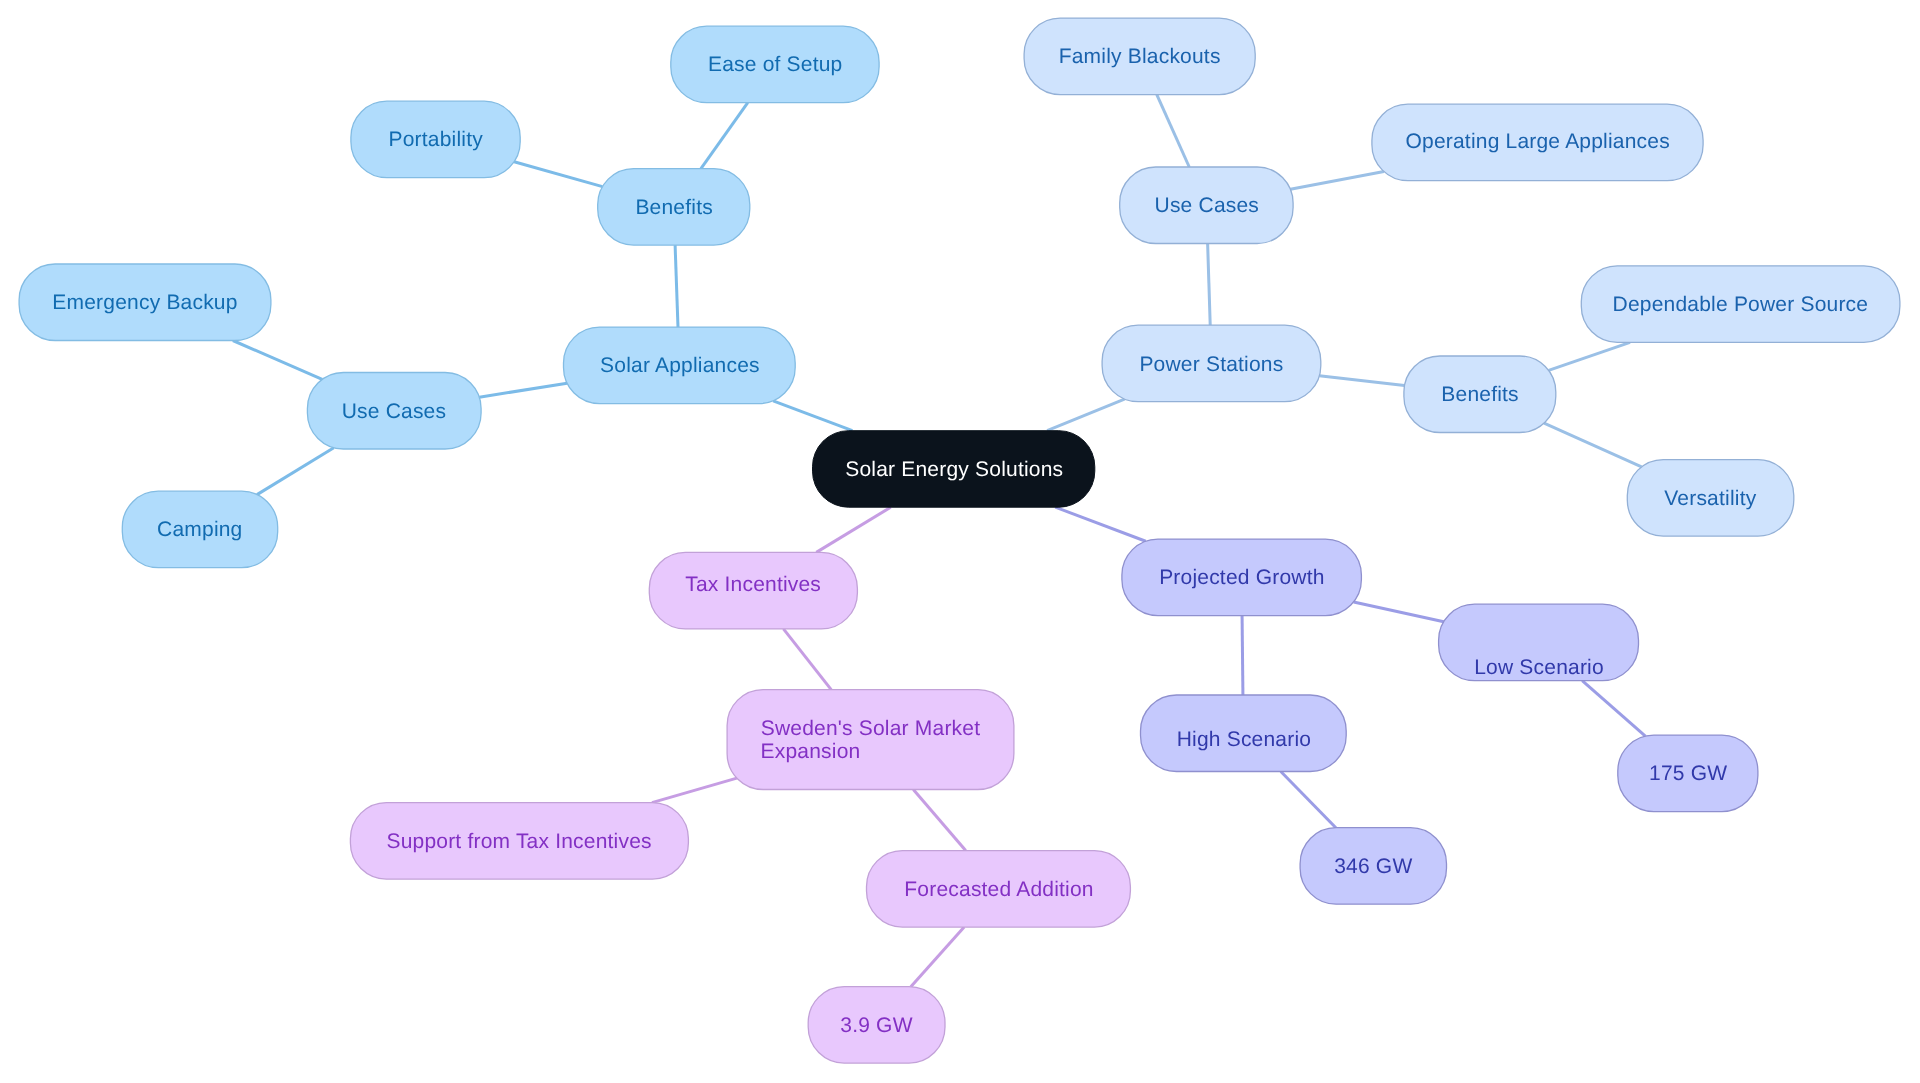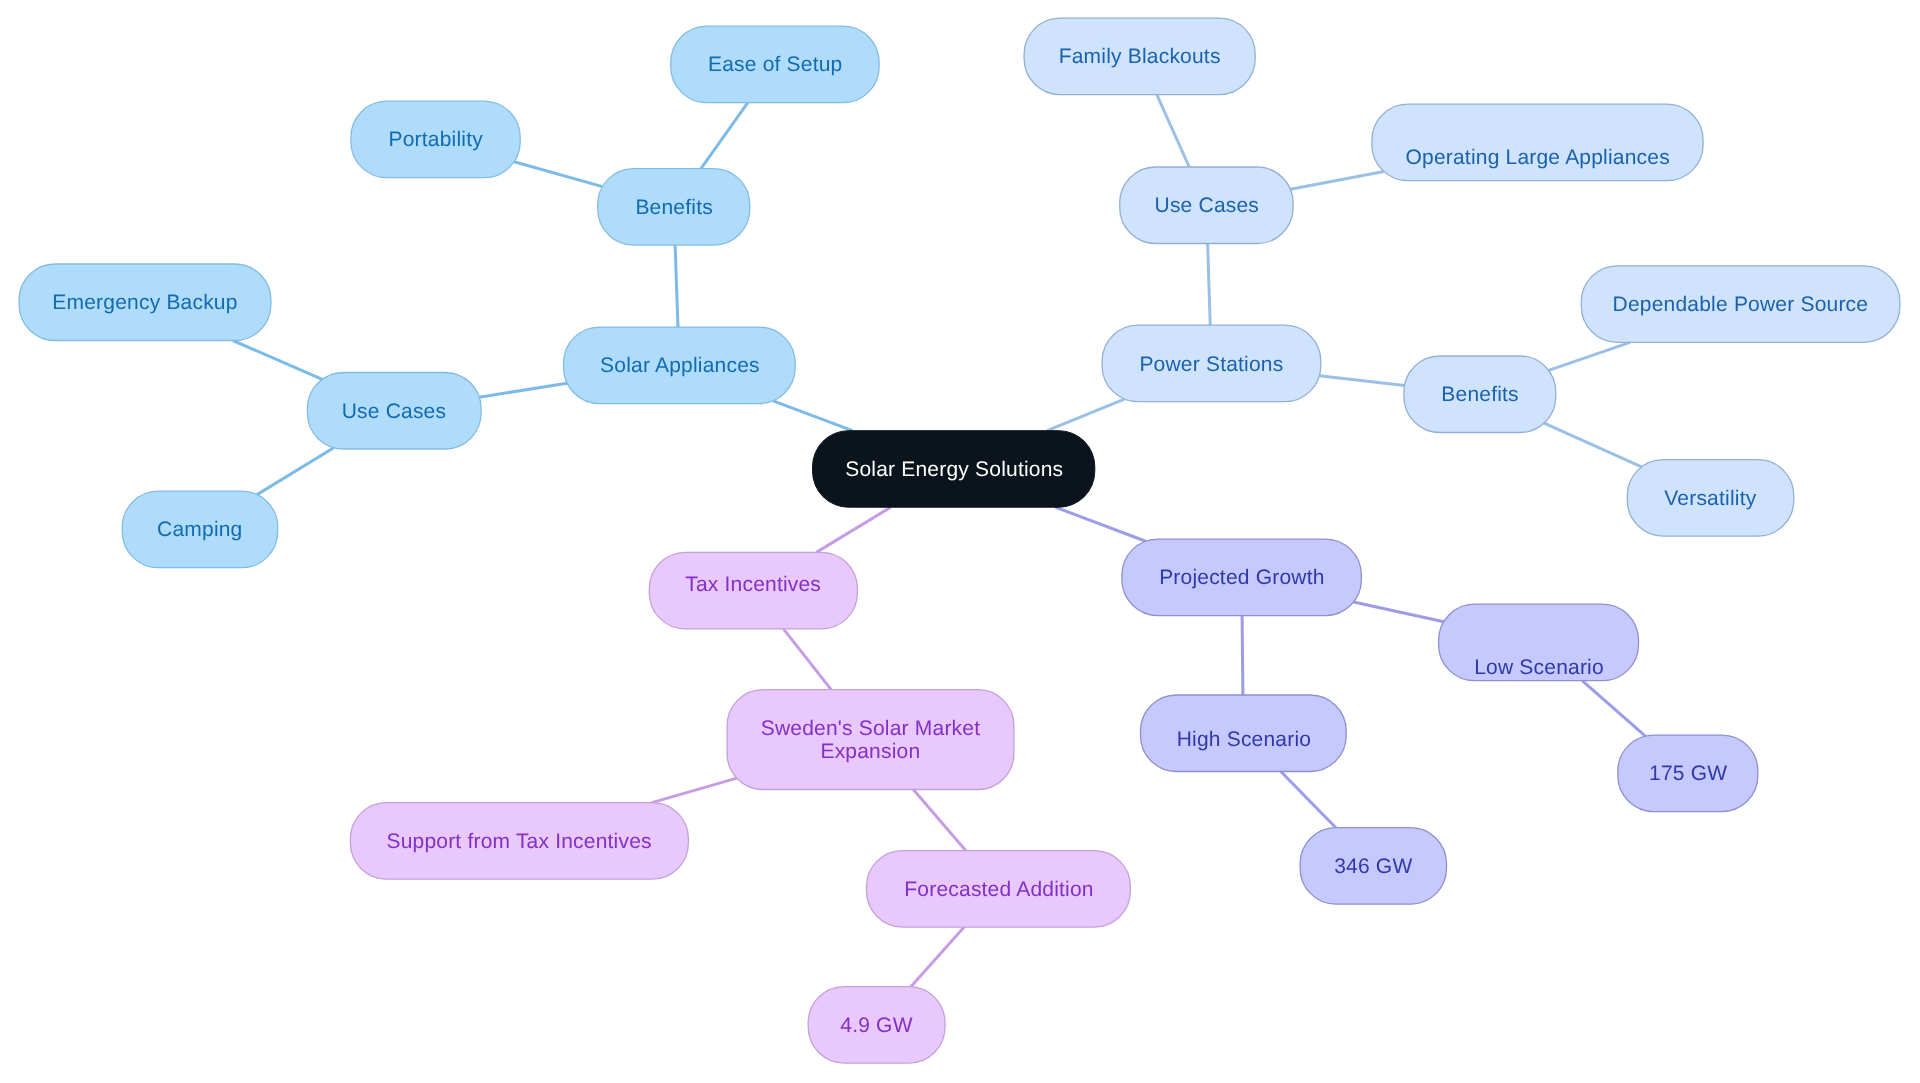--- a/index.html
+++ b/index.html
@@ -10,21 +10,21 @@
     font-family:"Liberation Sans", sans-serif;
     -webkit-font-smoothing:antialiased;
     text-rendering:geometricPrecision;
   }
   #mindmap{position:relative;width:1920px;height:1083px;}
   #mindmap-svg{position:absolute;left:0;top:0;width:1920px;height:1083px;}
   .node-label{
     position:absolute;
     box-sizing:border-box;
     display:flex;align-items:center;justify-content:center;
-    text-align:center;
+    text-align:left;
     white-space:pre-line;
     font-size:21px;
     line-height:22.8px;
     letter-spacing:0.2px;
     text-indent:0.2px;
   }
   .node-label .lbl{display:block;position:relative;top:0.7px;}
   
   .node-label{will-change:transform;transform:translateZ(0);}
 </style>
@@ -91,28 +91,28 @@
     <div class="node-label" style="left: 563.5px; top: 327.1px; width: 231.7px; height: 76.5px; color: rgb(17, 107, 176); font-size: 21px;"><span class="lbl">Solar Appliances</span></div>
     <div class="node-label" style="left: 597.7px; top: 168.6px; width: 152.1px; height: 76.5px; color: rgb(17, 107, 176); font-size: 21px;"><span class="lbl">Benefits</span></div>
     <div class="node-label" style="left: 350.9px; top: 101.2px; width: 169.3px; height: 76.5px; color: rgb(17, 107, 176); font-size: 21px;"><span class="lbl">Portability</span></div>
     <div class="node-label" style="left: 670.8px; top: 26.2px; width: 208.3px; height: 76.5px; color: rgb(17, 107, 176); font-size: 21px;"><span class="lbl">Ease of Setup</span></div>
     <div class="node-label" style="left: 307.4px; top: 372.5px; width: 173.7px; height: 76.5px; color: rgb(17, 107, 176); font-size: 21px;"><span class="lbl">Use Cases</span></div>
     <div class="node-label" style="left: 19.1px; top: 264px; width: 251.8px; height: 76.5px; color: rgb(17, 107, 176); font-size: 21px;"><span class="lbl">Emergency Backup</span></div>
     <div class="node-label" style="left: 122.3px; top: 491.2px; width: 155.4px; height: 76.5px; color: rgb(17, 107, 176); font-size: 21px;"><span class="lbl">Camping</span></div>
     <div class="node-label" style="left: 1102.1px; top: 325.2px; width: 218.7px; height: 79px; color: rgb(26, 98, 173); font-size: 21px;"><span class="lbl">Power Stations</span></div>
     <div class="node-label" style="left: 1119.7px; top: 167px; width: 173.4px; height: 76.5px; color: rgb(26, 98, 173); font-size: 21px;"><span class="lbl">Use Cases</span></div>
     <div class="node-label" style="left: 1024.1px; top: 18.1px; width: 231.1px; height: 76.5px; color: rgb(26, 98, 173); font-size: 21px;"><span class="lbl">Family Blackouts</span></div>
-    <div class="node-label" style="left: 1371.9px; top: 104.2px; width: 331.2px; height: 75px; color: rgb(26, 98, 173); font-size: 21px; margin-top: 16px;"><span class="lbl">Operating Large Appliances</span></div>
+    <div class="node-label" style="left: 1371.9px; top: 104.2px; width: 331.2px; height: 75px; color: rgb(26, 98, 173); font-size: 21px;"><span class="lbl">Operating Large Appliances</span></div>
     <div class="node-label" style="left: 1403.9px; top: 356px; width: 151.9px; height: 76.5px; color: rgb(26, 98, 173); font-size: 21px;"><span class="lbl">Benefits</span></div>
     <div class="node-label" style="left: 1581.3px; top: 265.8px; width: 318.6px; height: 76.5px; color: rgb(26, 98, 173); font-size: 21px;"><span class="lbl">Dependable Power Source</span></div>
     <div class="node-label" style="left: 1627.3px; top: 459.6px; width: 166.5px; height: 76.5px; color: rgb(26, 98, 173); font-size: 21px;"><span class="lbl">Versatility</span></div>
     <div class="node-label" style="left: 1121.9px; top: 539.1px; width: 239.5px; height: 76.5px; color: rgb(49, 57, 170); font-size: 21px;"><span class="lbl">Projected Growth</span></div>
     <div class="node-label" style="left: 1438.6px; top: 604.2px; width: 199.9px; height: 76.5px; color: rgb(49, 57, 170); font-size: 21px; margin-top: 25px;"><span class="lbl">Low Scenario</span></div>
     <div class="node-label" style="left: 1617.8px; top: 735.1px; width: 140.1px; height: 76.5px; color: rgb(49, 57, 170); font-size: 21px;"><span class="lbl">175 GW</span></div>
     <div class="node-label" style="left: 1140.5px; top: 701px; width: 205.7px; height: 76.5px; color: rgb(49, 57, 170); font-size: 21px;"><span class="lbl">High Scenario</span></div>
     <div class="node-label" style="left: 1300.1px; top: 827.7px; width: 146.4px; height: 76.5px; color: rgb(49, 57, 170); font-size: 21px;"><span class="lbl">346 GW</span></div>
     <div class="node-label" style="left: 649.3px; top: 552.4px; width: 208.1px; height: 65px; color: rgb(131, 48, 196); font-size: 21px;"><span class="lbl">Tax Incentives</span></div>
     <div class="node-label" style="left: 727.1px; top: 689.6px; width: 286.8px; height: 99.9px; color: rgb(131, 48, 196); font-size: 21px;"><span class="lbl">Sweden's Solar Market
 Expansion</span></div>
     <div class="node-label" style="left: 350.4px; top: 802.6px; width: 338px; height: 76.5px; color: rgb(131, 48, 196); font-size: 21px;"><span class="lbl">Support from Tax Incentives</span></div>
     <div class="node-label" style="left: 866.5px; top: 850.6px; width: 263.9px; height: 76.5px; color: rgb(131, 48, 196); font-size: 21px;"><span class="lbl">Forecasted Addition</span></div>
-    <div class="node-label" style="left: 808.2px; top: 986.6px; width: 136.8px; height: 76.5px; color: rgb(131, 48, 196); font-size: 21px;"><span class="lbl">4.9 GW</span></div>
+    <div class="node-label" style="left: 808.2px; top: 986.6px; width: 136.8px; height: 76.5px; color: rgb(131, 48, 196); font-size: 21px;"><span class="lbl">3.9 GW</span></div>
   </div>
 
 </body></html>

